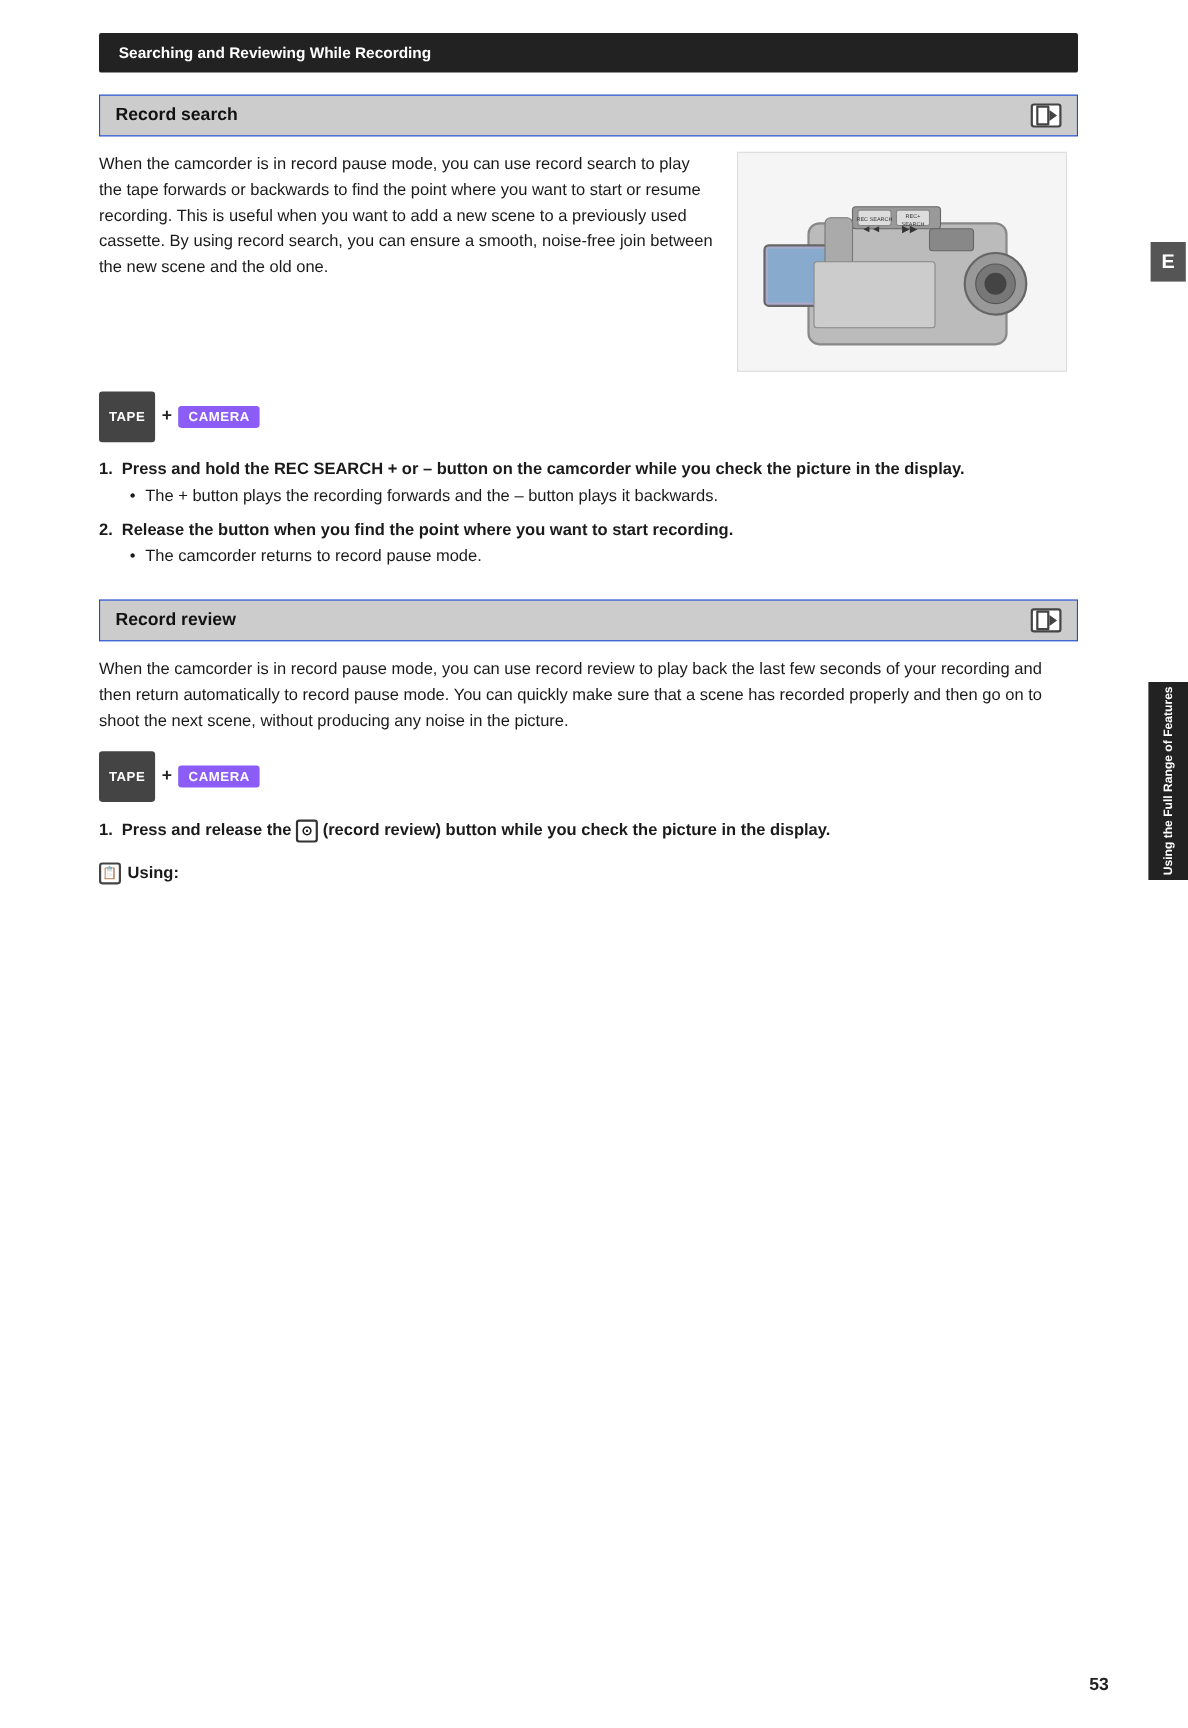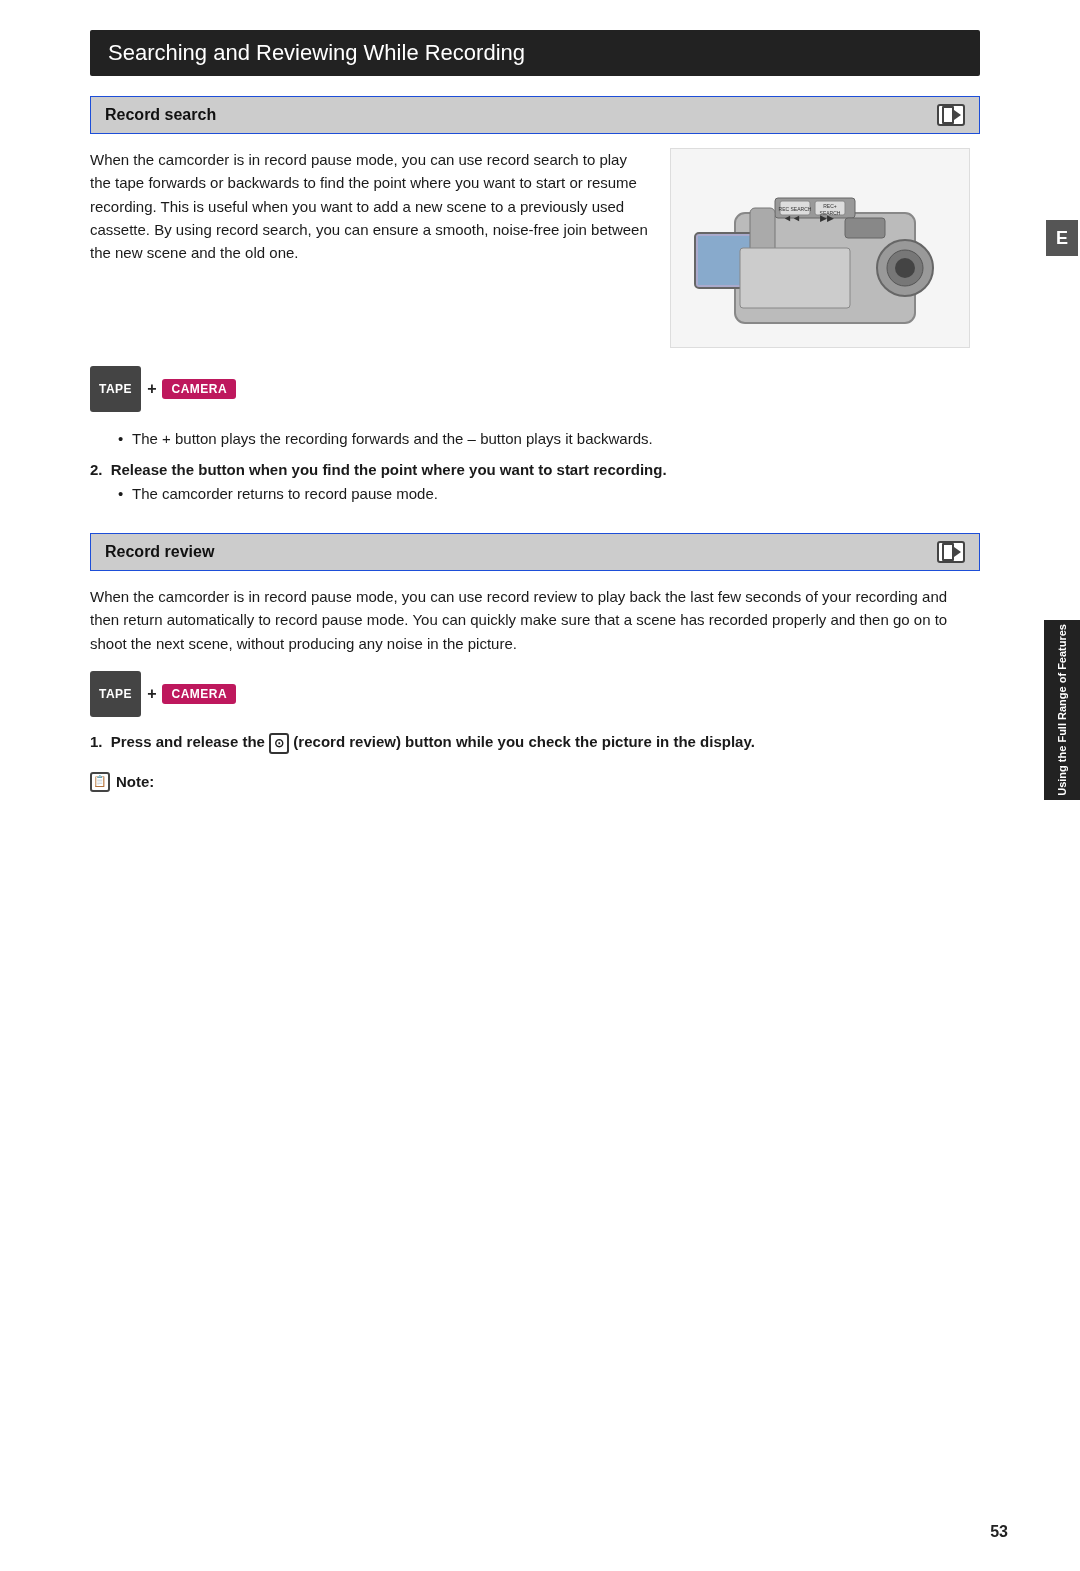--- a/index.html
+++ b/index.html
@@ -18,22 +18,22 @@
       margin: 0 auto;
       padding: 30px 60px 60px 50px;
       max-width: 1000px;
     }
 
     
     .title-bar {
       background: #222222;
       color: #ffffff;
       padding: 10px 18px;
-      font-size: 22px;
-      font-weight: normal;
+      font-size: 14px;
+      font-weight: bold;
       margin-bottom: 20px;
       border-radius: 2px;
     }
 
     
     .section-header {
       background: #cccccc;
       padding: 7px 14px;
       font-size: 16px;
       font-weight: bold;
@@ -122,21 +122,21 @@
       background: #444;
       color: #fff;
       font-size: 12px;
       font-weight: bold;
       padding: 16px 9px;
       border-radius: 3px;
       letter-spacing: 0.5px;
     }
 
     .badge-camera {
-      background: #be185d;
+      background: #8b5cf6;
       color: #fff;
       font-size: 12px;
       font-weight: bold;
       padding: 3px 9px;
       border-radius: 3px;
       letter-spacing: 0.5px;
     }
 
     .badge-plus {
       font-size: 16px;
@@ -364,20 +364,24 @@
     </div>
 
     <div class="badge-row">
       <span class="badge-tape">TAPE</span>
       <span class="badge-plus">+</span>
       <span class="badge-camera">CAMERA</span>
     </div>
 
     <ol class="numbered-list">
       <li>
+        <div class="item-header">
+          <span class="num">1.</span>
+          <span>Press and hold the REC SEARCH + or – button on the camcorder while you check the picture in the display.</span>
+        </div>
         <ul class="bullet-list">
           <li>The + button plays the recording forwards and the – button plays it backwards.</li>
         </ul>
       </li>
       <li>
         <div class="item-header">
           <span class="num">2.</span>
           <span>Release the button when you find the point where you want to start recording.</span>
         </div>
         <ul class="bullet-list">
@@ -408,21 +412,21 @@
             <span class="review-symbol"> ⊙ </span>
             <strong>(record review) button while you check the picture in the display.</strong>
           </div>
         </li>
       </ol>
     </div>
 
     <div class="note-section">
       <div class="note-title">
         <span class="note-icon">📋</span>
-        <strong>Note:</strong>
+        <strong>Using:</strong>
       </div>
     </div>
 
   </div>
 
   <div class="page-number">53</div>
 
 </div>
 
 </body></html>

